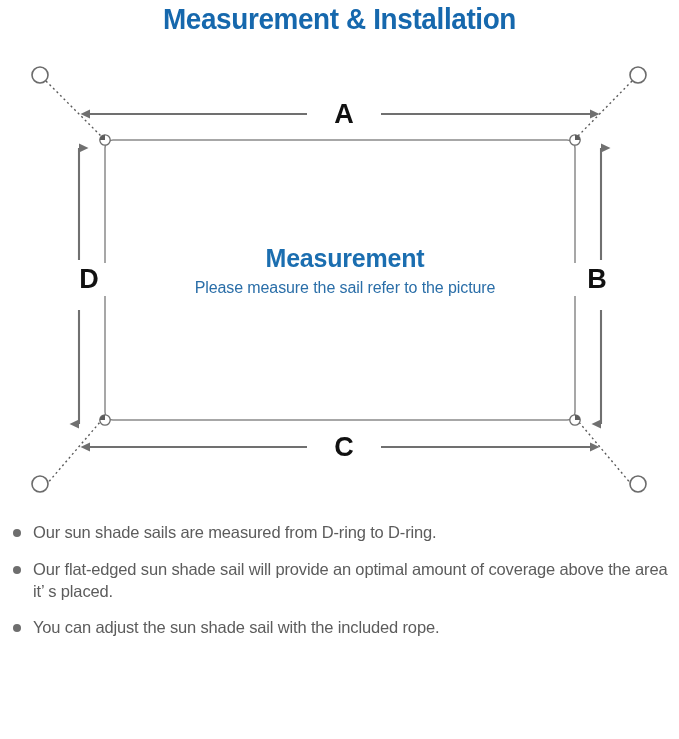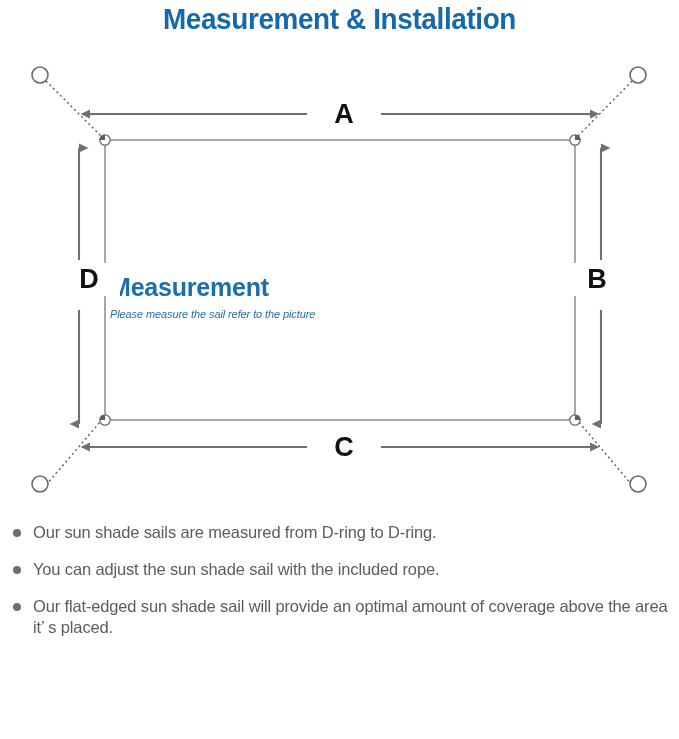--- a/index.html
+++ b/index.html
@@ -40,35 +40,34 @@
   #diagram svg {
     display: block;
   }
 
   
   #sail-text {
     position: absolute;
     left: 110px;
     top: 196px;
     width: 470px;
+    text-align: center;
     pointer-events: none;
-    margin-top: 29px;
   }
   #sail-heading {
     font-size: 25px;
     font-weight: bold;
     color: #1b6eb0;
     letter-spacing: -0.2px;
   }
   #sail-sub {
     margin-top: 6px;
-    font-size: 11px;
+    font-size: 16px;
     color: #2a6ea8;
     letter-spacing: -0.1px;
-    font-style: italic;
   }
 
   
   .dim-letter {
     position: absolute;
     font-size: 27px;
     font-weight: bold;
     color: #111111;
     background: #ffffff;
     text-align: center;
@@ -197,19 +196,19 @@
   <div class="dim-letter" id="letter-D">D</div>
 </div>
 
 <div id="notes">
   <div class="note">
     <span class="bullet"></span>
     <span class="note-text">Our sun shade sails are measured from D-ring to D-ring.</span>
   </div>
   <div class="note">
     <span class="bullet"></span>
-    <span class="note-text">You can adjust the sun shade sail with the included rope.</span>
+    <span class="note-text">Our flat-edged sun shade sail will provide an optimal amount of coverage above the area it’ s placed.</span>
   </div>
   <div class="note">
     <span class="bullet"></span>
-    <span class="note-text">Our flat-edged sun shade sail will provide an optimal amount of coverage above the area it’ s placed.</span>
+    <span class="note-text">You can adjust the sun shade sail with the included rope.</span>
   </div>
 </div>
 
 </body></html>

